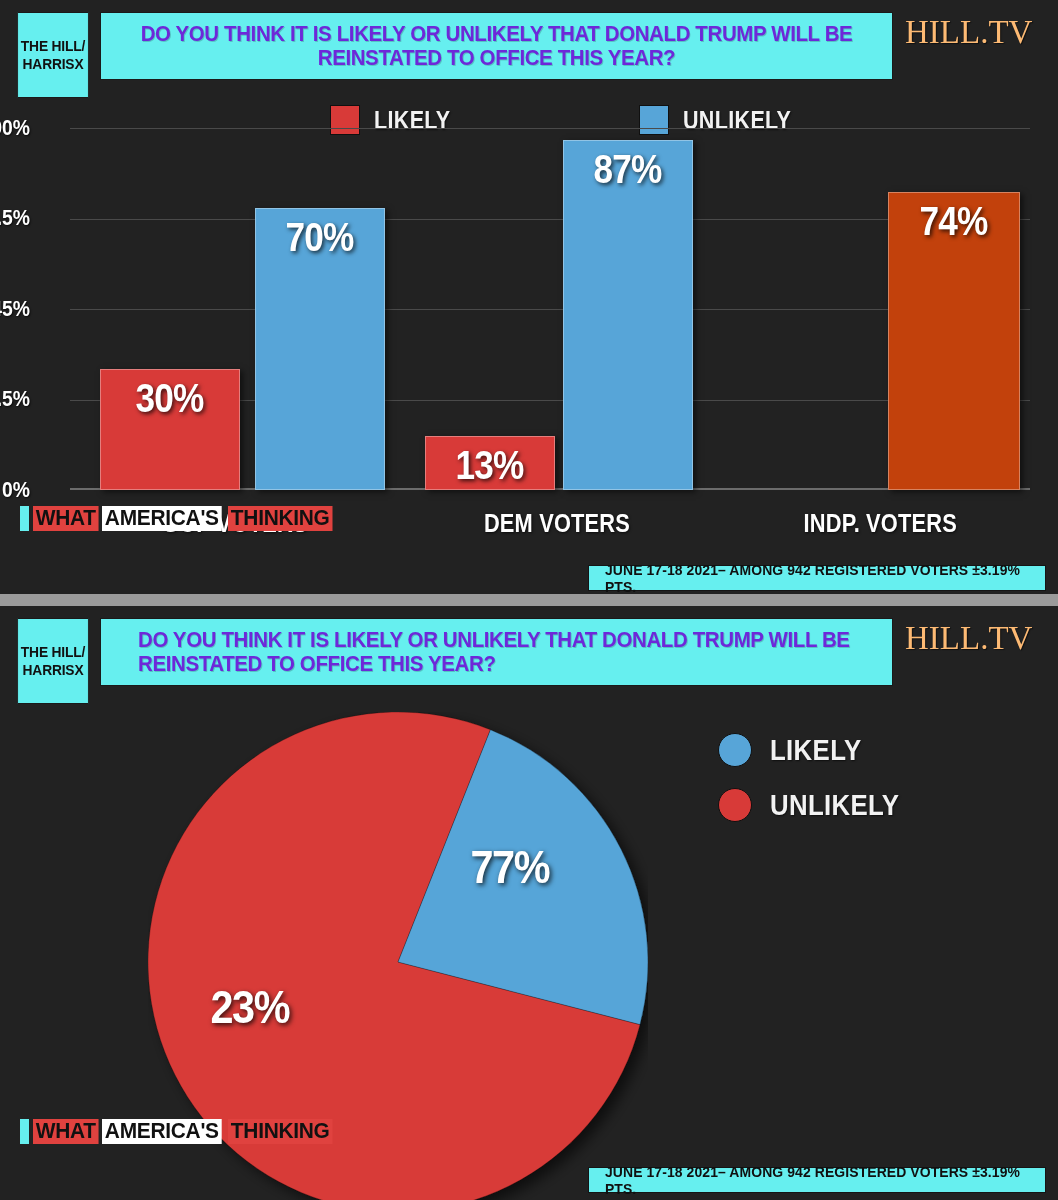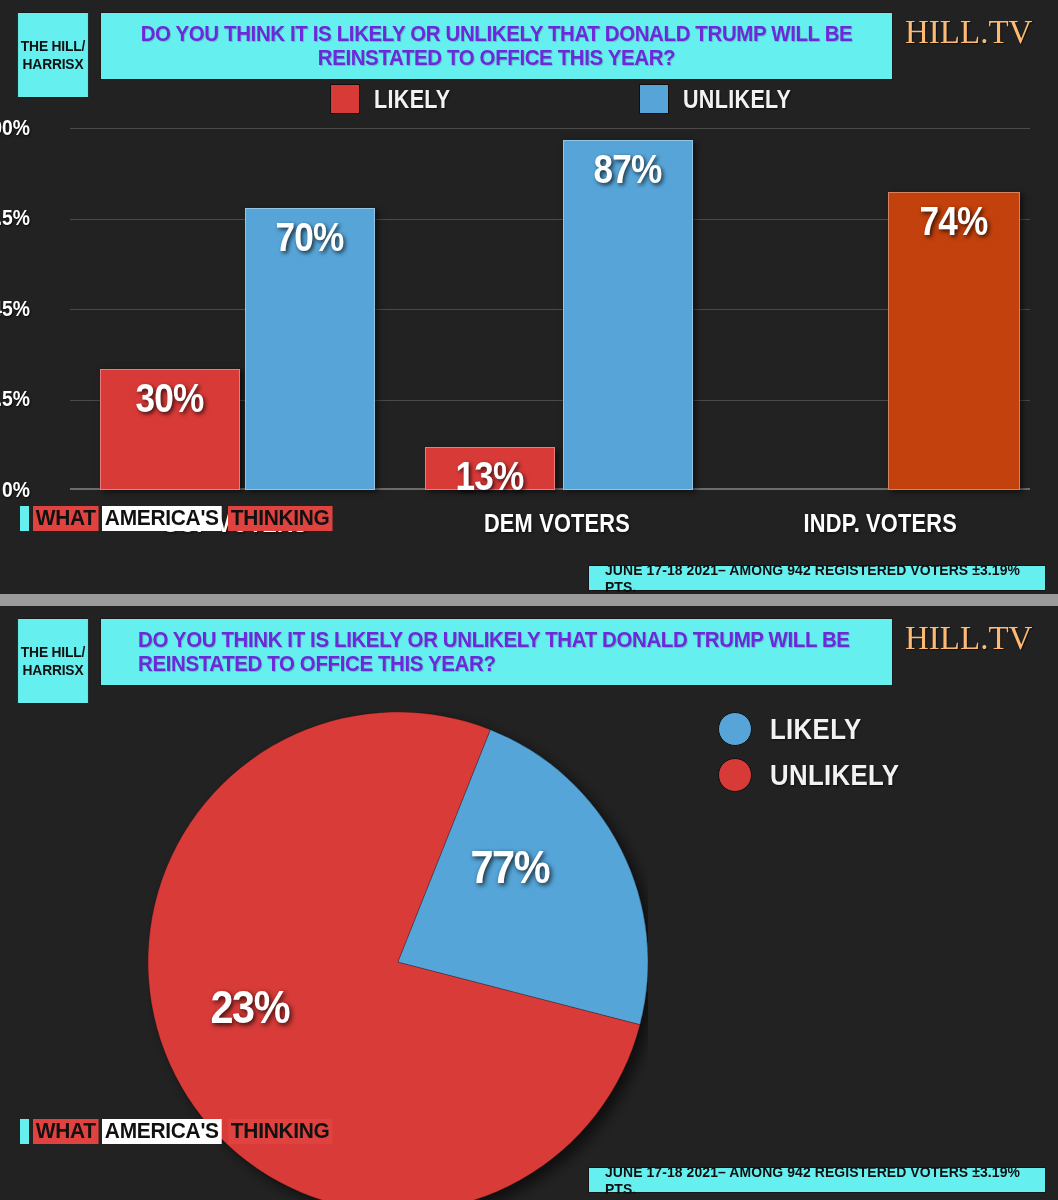--- a/index.html
+++ b/index.html
@@ -77,21 +77,21 @@
     text-shadow: 1px 1px 1px rgba(0,0,0,0.55);
     user-select: none;
   }
 
   
   .legend-bar {
     position: absolute;
     display: flex;
     align-items: center;
   }
-  .legend-item { display: flex; align-items: flex-end; }
+  .legend-item { display: flex; align-items: flex-end; margin-top: 21px; }
   .sw-square {
     width: 30px; height: 30px;
     border: 1px solid #101010;
   }
   .sw-circle {
     width: 34px; height: 34px;
     border-radius: 50%;
     border: 1px solid #101010;
   }
   .legend-label {
@@ -258,25 +258,25 @@
 
       <div class="ytick" style="top:-13px;">90%</div>
       <div class="ytick" style="top:77px;">67.5%</div>
       <div class="ytick" style="top:168px;">45%</div>
       <div class="ytick" style="top:258px;">22.5%</div>
       <div class="ytick" style="top:349px;">0%</div>
 
       <div class="bar" style="left:30px; width:140px; height:120.7px; background:#d83a38;">
         <span class="bar-value">30%</span>
       </div>
-      <div class="bar" style="left:175px; width:130px; height:281.6px; background:#57a5d8;">
+      <div class="bar" style="left:185px; width:130px; height:281.6px; background:#57a5d8;">
         <span class="bar-value">70%</span>
       </div>
 
-      <div class="bar" style="left:355px; width:130px; height:43px; background:#d83a38;">
+      <div class="bar" style="left:355px; width:130px; height:54px; background:#d83a38;">
         <span class="bar-value">13%</span>
       </div>
       <div class="bar" style="left:493px; width:130px; height:349.9px; background:#57a5d8;">
         <span class="bar-value">87%</span>
       </div>
 
       <div class="bar" style="left:818px; width:132px; height:297.7px; background:#c2410c;">
         <span class="bar-value">74%</span>
       </div>
     </div>

